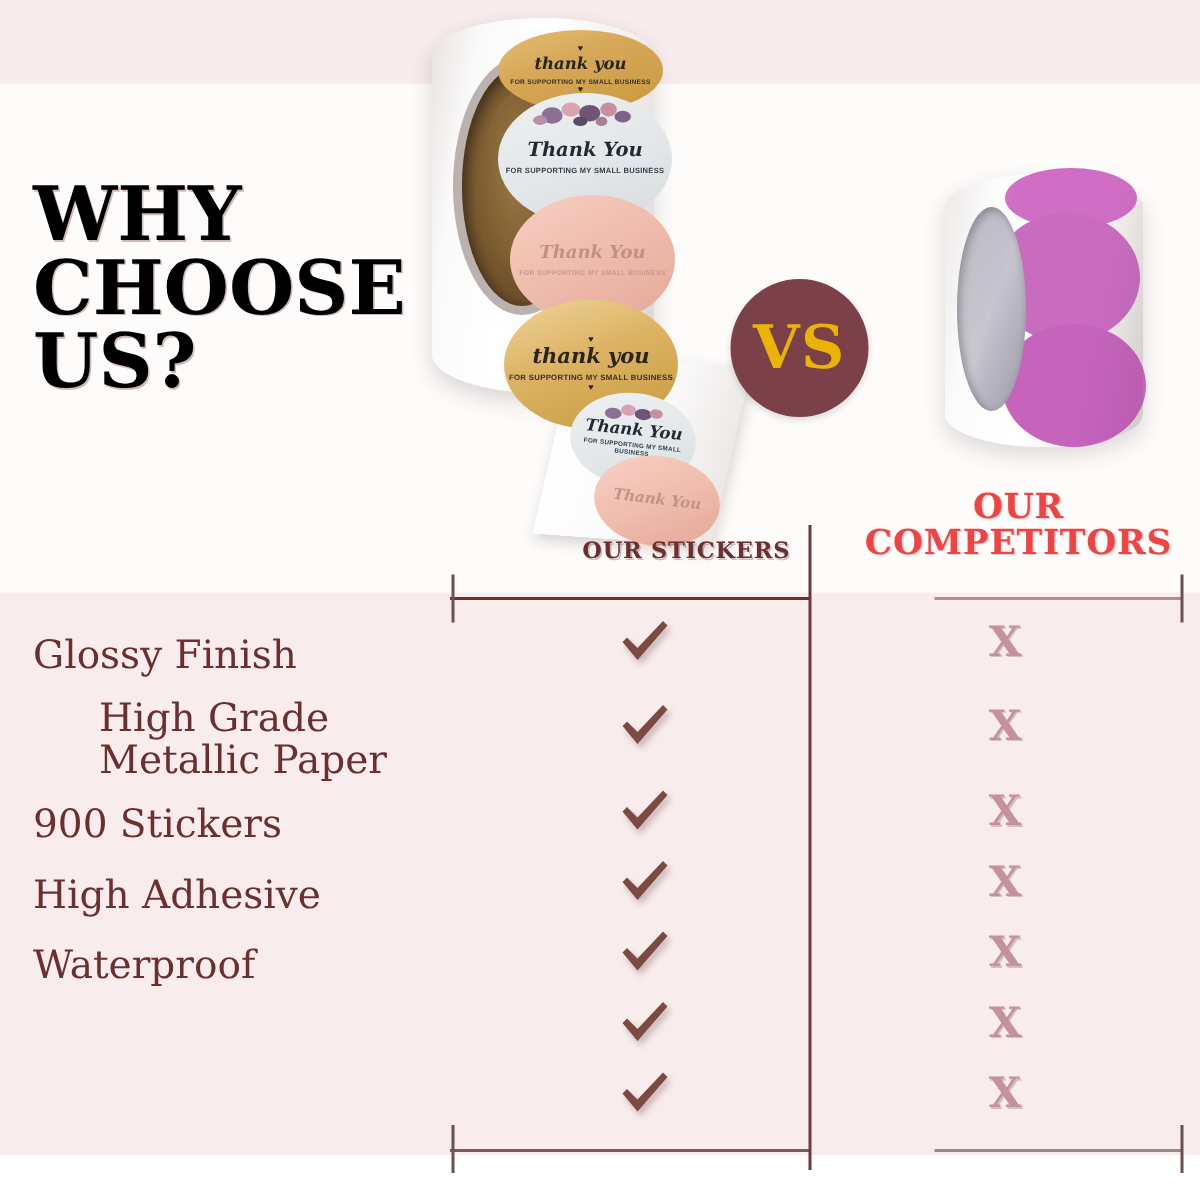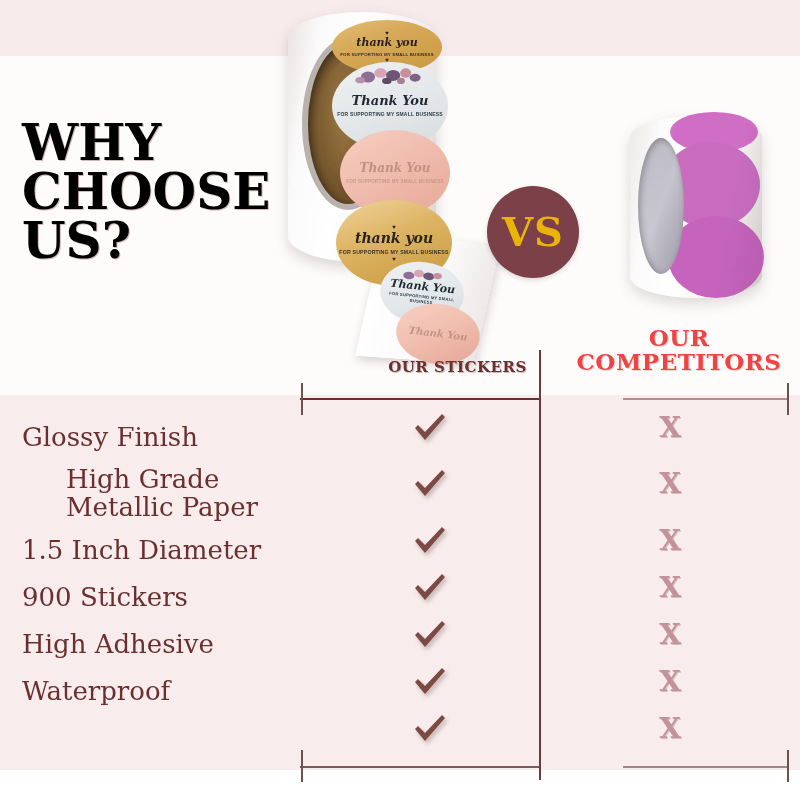--- a/index.html
+++ b/index.html
@@ -386,23 +386,20 @@
 
   <div class="feature-list">
     <div class="feature-row">
         <span>Glossy Finish</span>
       </div>
     <div class="feature-row tall">
         <span>High Grade
 Metallic Paper</span>
       </div>
     <div class="feature-row">
-        <span>1.5 Inch Diameter</span>
-      </div>
-    <div class="feature-row">
         <span>900 Stickers</span>
       </div>
     <div class="feature-row">
         <span>High Adhesive</span>
       </div>
     <div class="feature-row">
         <span>Waterproof</span>
       </div>
   </div>
 

